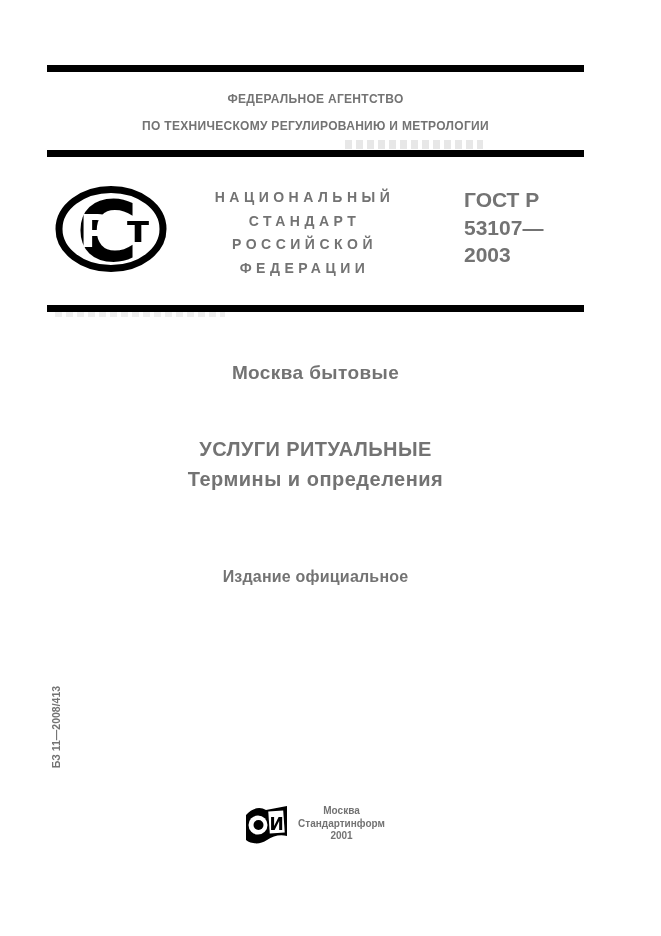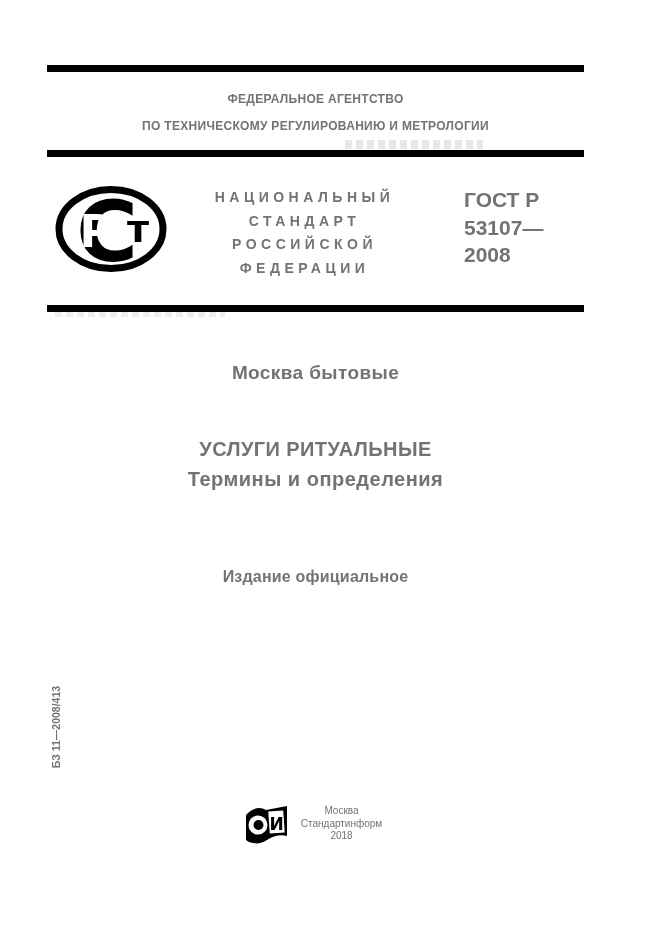--- a/index.html
+++ b/index.html
@@ -92,21 +92,21 @@
     width: 43px;
     height: 42px;
   }
   .imprint-text {
     position: absolute;
     left: 293px;
     top: 805px;
     width: 97px;
     text-align: center;
     font-size: 10px;
-    font-weight: normal;
+    font-weight: bold;
     line-height: 12.5px;
   }
   .imprint-text span { display: block; }
 
   .scan-artifact {
     position: absolute;
     opacity: 0.5;
     background: repeating-linear-gradient(90deg, #cfcfcf 0 7px, #ffffff00 7px 11px);
   }
   .artifact-1 { left: 345px; top: 140px; width: 138px; height: 9px; }
@@ -137,21 +137,21 @@
   <div class="std-type">
     <span>НАЦИОНАЛЬНЫЙ</span>
     <span>СТАНДАРТ</span>
     <span>РОССИЙСКОЙ</span>
     <span>ФЕДЕРАЦИИ</span>
   </div>
 
   <div class="designation">
     <span>ГОСТ Р</span>
     <span>53107—</span>
-    <span>2008</span>
+    <span>2003</span>
   </div>
 
   <div class="scan-artifact artifact-2"></div>
   <div class="rule rule-3"></div>
 
   <div class="centered-band title-group">Москва бытовые</div>
   <div class="centered-band title-main">УСЛУГИ РИТУАЛЬНЫЕ</div>
   <div class="centered-band title-subtitle">Термины и определения</div>
 
   <div class="centered-band edition-note">Издание официальное</div>
@@ -164,16 +164,16 @@
       <rect x="24" y="6" width="15" height="22" fill="#ffffff" transform="rotate(-4 31 17)"></rect>
       <text x="31.5" y="25" text-anchor="middle" font-family="DejaVu Sans, Liberation Sans, sans-serif" font-size="17" font-weight="bold" fill="#000000">И</text>
       <circle cx="13" cy="20" r="9.5" fill="#ffffff"></circle>
       <circle cx="13.5" cy="20" r="5" fill="#000000"></circle>
     </svg>
   </div>
 
   <div class="imprint-text">
     <span>Москва</span>
     <span>Стандартинформ</span>
-    <span>2018</span>
+    <span>2001</span>
   </div>
 
 </div>
 
 </body></html>

